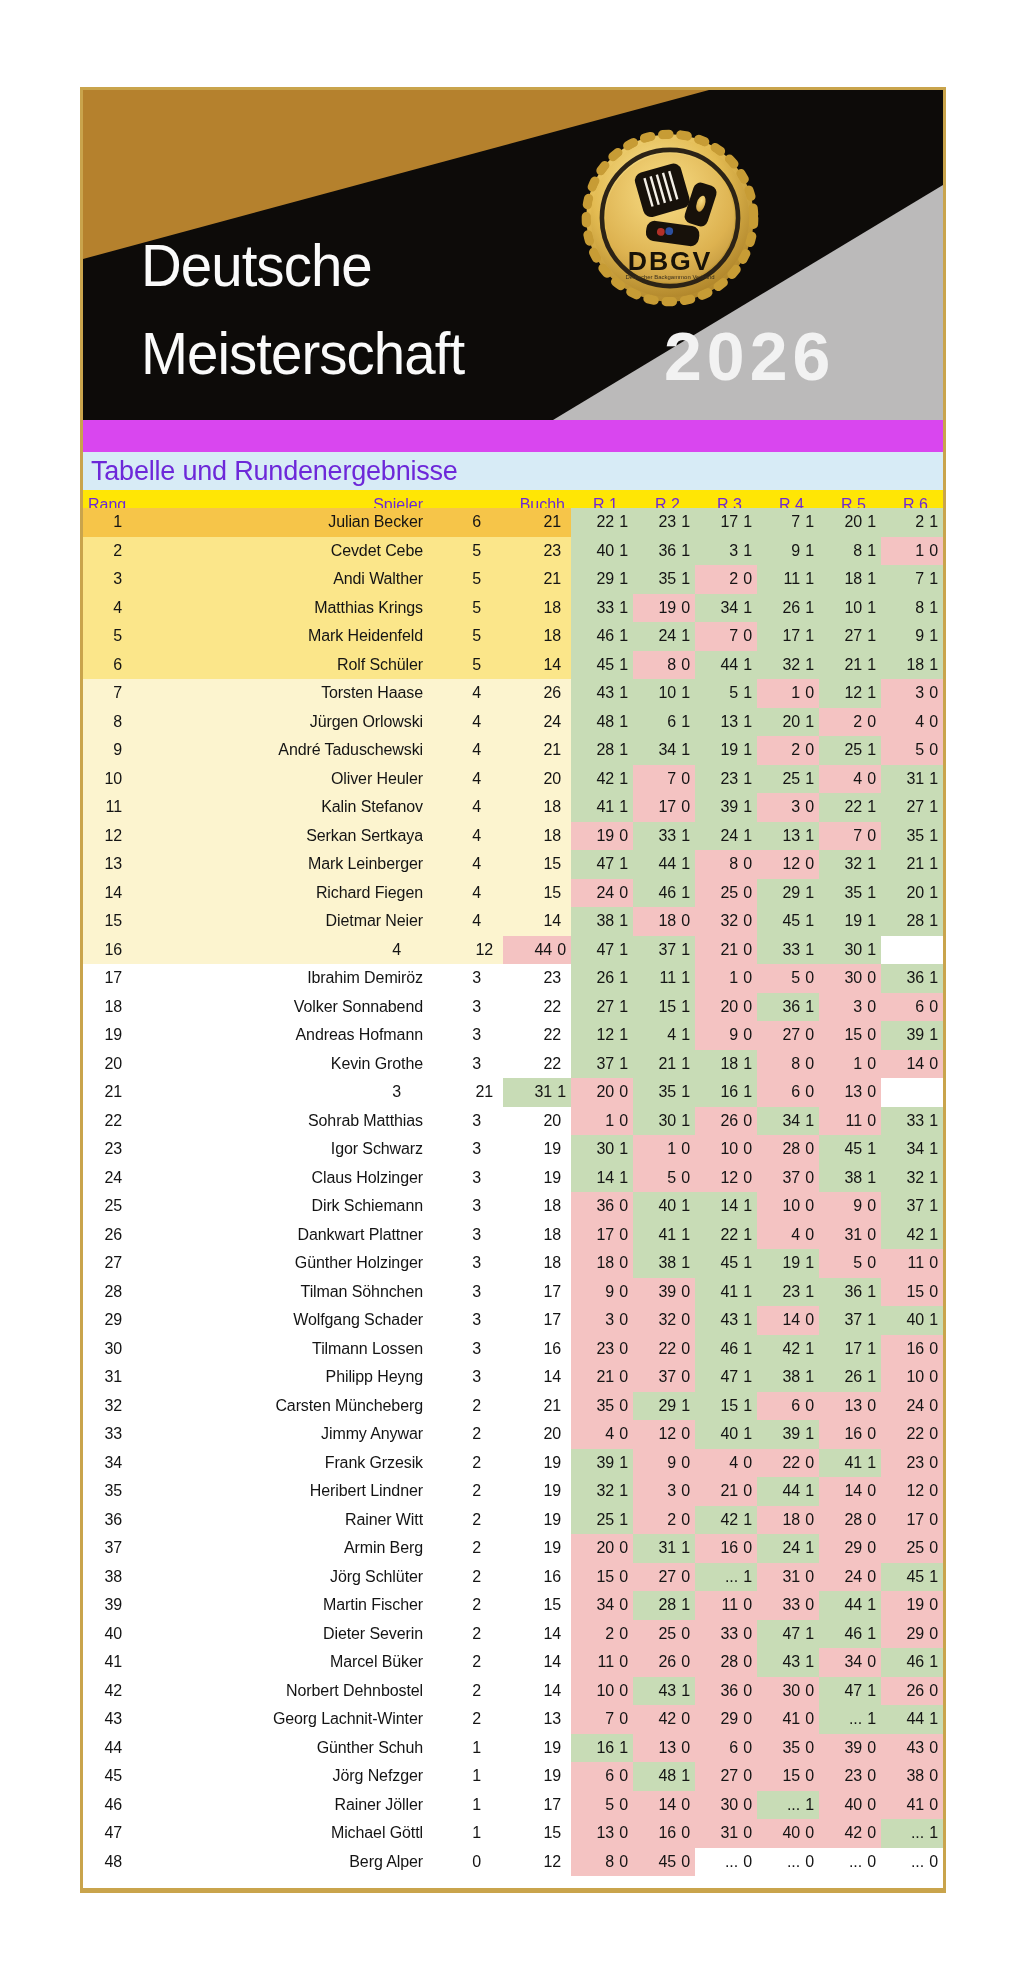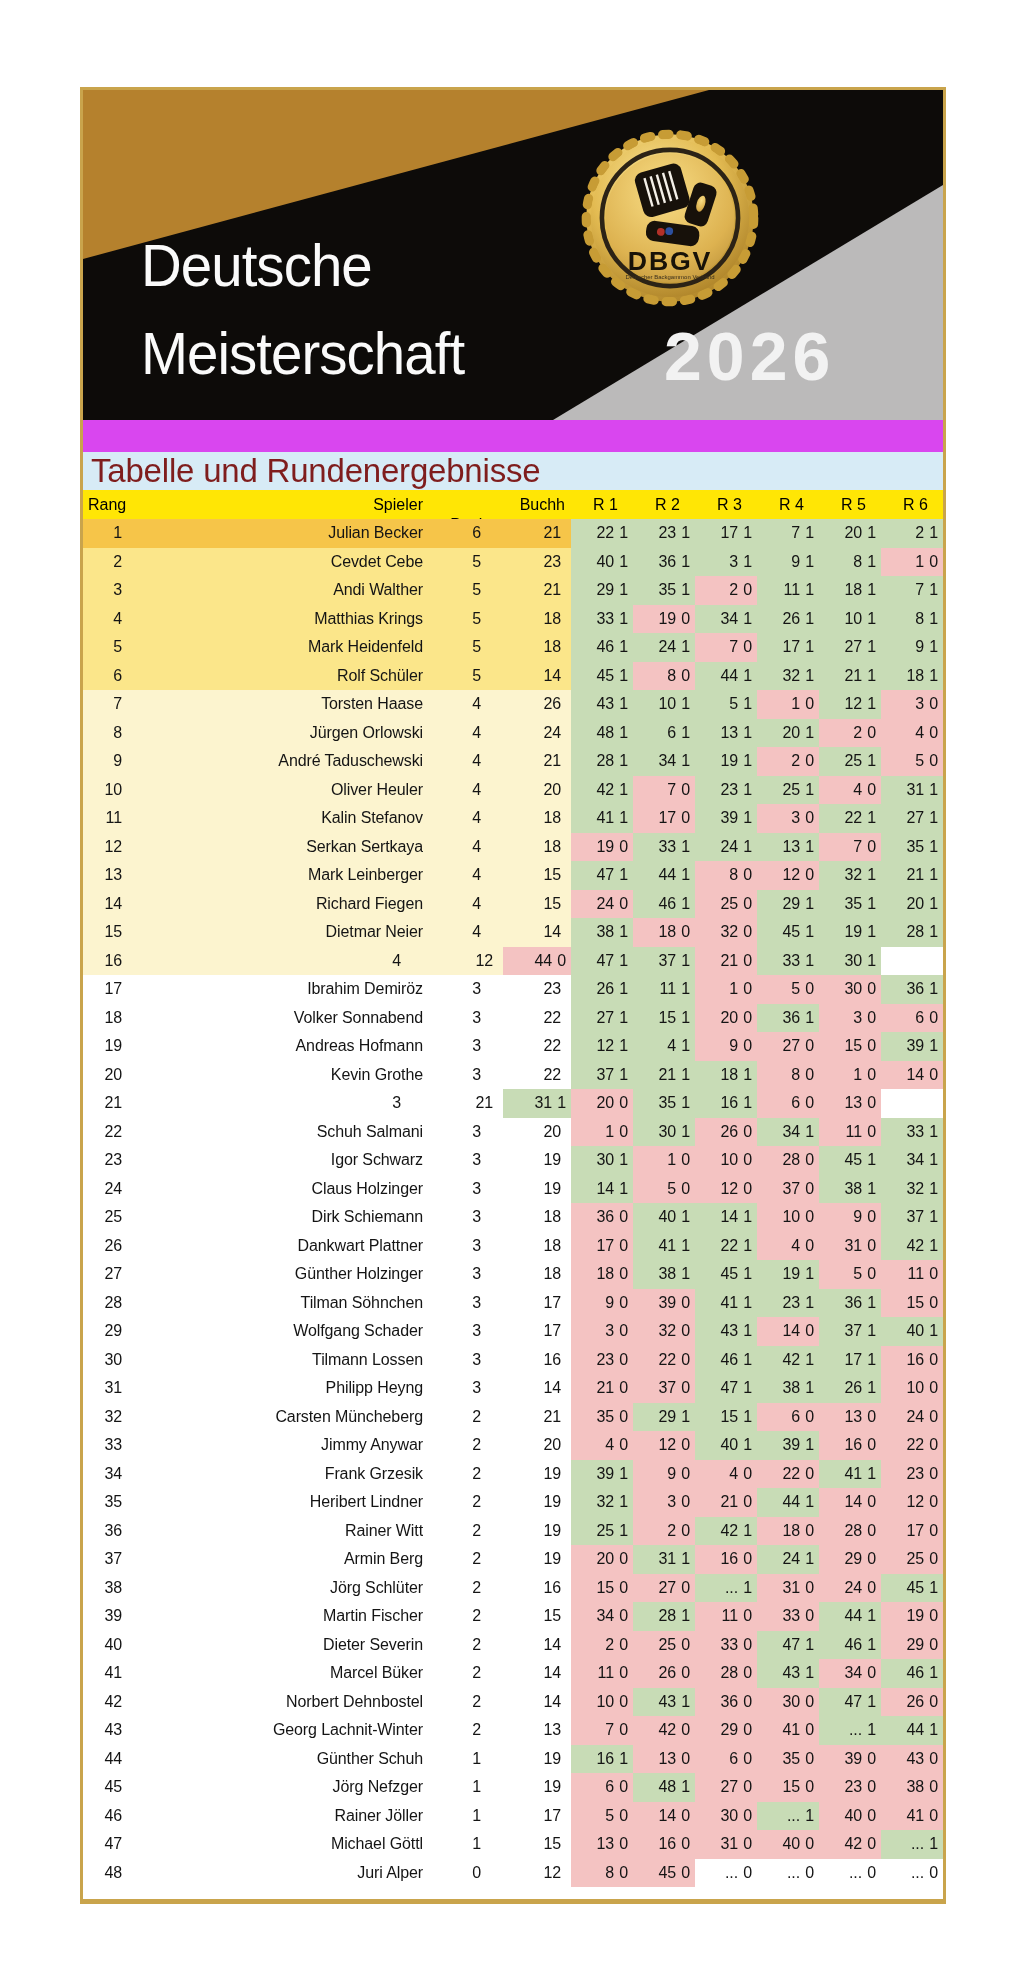--- a/index.html
+++ b/index.html
@@ -9,25 +9,25 @@
   
   .hero{position:relative;width:860px;height:362px;background:#d946ef;overflow:hidden;}
   .hero svg.bg{position:absolute;left:0;top:0;}
   .title{position:absolute;left:58px;top:146px;color:#fafafa;line-height:1;}
   .title .l1{font-size:60px;letter-spacing:-1px;transform:scaleX(.94);transform-origin:left;}
   .title .l2{font-size:60px;letter-spacing:-1px;margin-top:28px;transform:scaleX(.94);transform-origin:left;}
   .year{position:absolute;left:581px;top:232px;color:#f2f2f2;font-size:68px;font-weight:700;letter-spacing:5px;line-height:1;}
   .badge{position:absolute;left:495px;top:36px;width:184px;height:184px;}
   
   .subheader{height:38px;background:#d7ebf6;display:flex;align-items:center;
-             font-size:33px;color:#7f1d1d;padding-left:8px;box-sizing:border-box;letter-spacing:-0.2px;}
+             font-size:27px;color:#6d28d9;padding-left:8px;box-sizing:border-box;letter-spacing:-0.2px;}
   
   .tbl{width:860px;}
   .grid10{display:grid;grid-template-columns:48px 1fr 80px 68px 62px 62px 62px 62px 62px 62px;}
-  .hrow{height:29px;line-height:29px;background:#ffe605;font-size:16px;color:#000000;}
+  .hrow{height:18px;line-height:29px;background:#ffe605;font-size:16px;color:#6d28d9;}
   .row{height:28.5px;line-height:28.5px;font-size:16px;color:#141414;letter-spacing:-0.1px;}
   .cell{overflow:hidden;white-space:nowrap;}
   .c-rank{text-align:right;padding-right:9px;}
   .h-rank{text-align:left;padding-left:5px;}
   .c-player{text-align:right;padding-left:4px;}
   .c-pts{text-align:right;padding-right:22px;}
   .h-pts{text-align:right;padding-right:3px;margin-top:20px;}
   .c-buchh{text-align:right;padding-right:10px;}
   .h-buchh{text-align:right;padding-right:6px;}
   .h-round{text-align:right;padding-right:15px;}
@@ -741,21 +741,21 @@
             <span class="opp">6</span>
             <span class="res">0</span>
           </div>
           <div class="cell c-round loss">
             <span class="opp">13</span>
             <span class="res">0</span>
           </div>
         </div>
         <div class="grid10 row tier-white">
           <div class="cell c-rank">22</div>
-          <div class="cell c-player">Schuh Salmani</div>
+          <div class="cell c-player">Sohrab Matthias</div>
           <div class="cell c-pts">3</div>
           <div class="cell c-buchh">20</div>
           <div class="cell c-round loss">
             <span class="opp">1</span>
             <span class="res">0</span>
           </div>
           <div class="cell c-round win">
             <span class="opp">30</span>
             <span class="res">1</span>
           </div>
@@ -1521,21 +1521,21 @@
             <span class="opp">42</span>
             <span class="res">0</span>
           </div>
           <div class="cell c-round win">
             <span class="opp">...</span>
             <span class="res">1</span>
           </div>
         </div>
         <div class="grid10 row tier-white">
           <div class="cell c-rank">48</div>
-          <div class="cell c-player">Juri Alper</div>
+          <div class="cell c-player">Berg Alper</div>
           <div class="cell c-pts">0</div>
           <div class="cell c-buchh">12</div>
           <div class="cell c-round loss">
             <span class="opp">8</span>
             <span class="res">0</span>
           </div>
           <div class="cell c-round loss">
             <span class="opp">45</span>
             <span class="res">0</span>
           </div>

